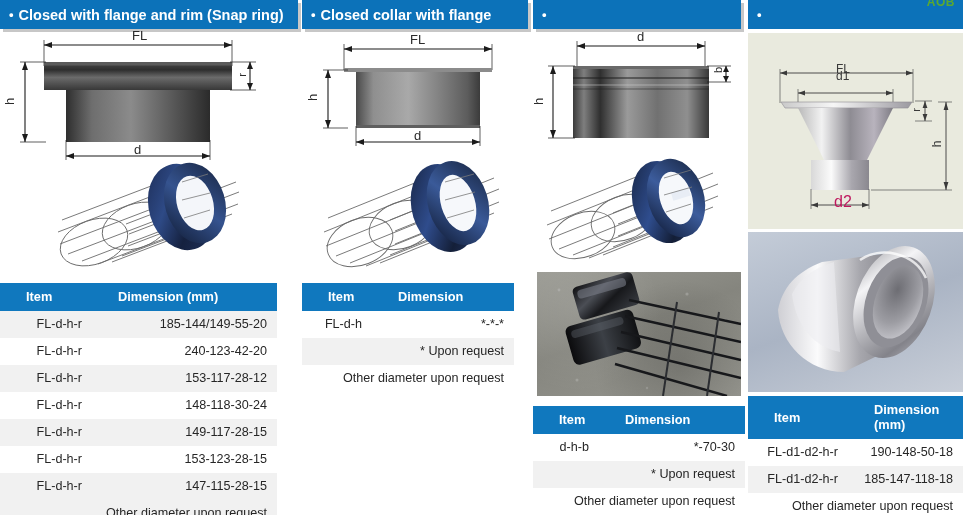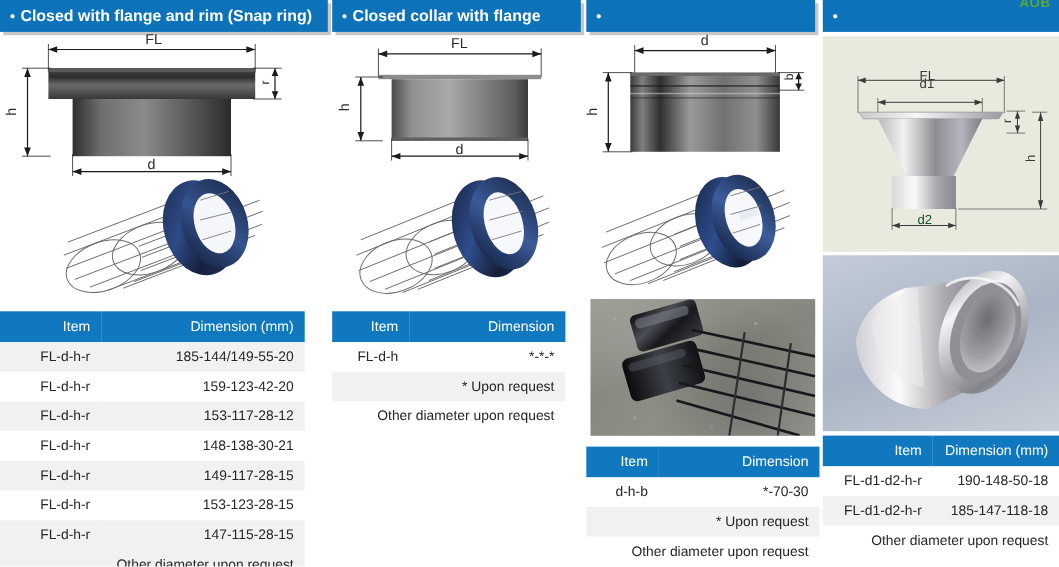--- a/index.html
+++ b/index.html
@@ -32,22 +32,22 @@
   .hdr .txt{ white-space:nowrap; }
   #col1 .hdr{ height:29px; width:298px; font-size:14.5px; }
   #col2 .hdr{ height:29px; width:226px; font-size:14.5px; }
   #col3 .hdr{ height:29px; width:208px; font-size:14.5px; }
   #col4 .hdr{ height:29px; width:215px; font-size:15px; }
   #col4 .hdr{ box-shadow:none; }
 
   
   .tbl{ width:100%; border-collapse:collapse; font-size:12.6px; }
   .tbl th{
-    background:#1078be; color:#fff; font-weight:normal;
-    text-align:right; padding:6px 10px 7px 2px; font-size:12.8px;
+    background:#1078be; color:#fff; font-weight:bold;
+    text-align:left; padding:6px 10px 7px 26px; font-size:12.8px;
   }
   .tbl td{ padding:6px 10px 7px 10px; color:#262626; white-space:nowrap;text-align:right; }
   .tbl tr.alt td{ background:#f1f1f1; }
   .tbl tr.plain td{ background:#ffffff; }
   .tbl .foot td{ background:#f1f1f1; }
 
   
   .draw{ position:relative; }
   .dimtxt{ position:absolute; font-size:13px; color:#2b2b2b; font-family:"Liberation Sans",sans-serif; }
   .dimtxt.rot{ transform:rotate(-90deg); transform-origin:center center; }
@@ -191,29 +191,29 @@
           <th>Dimension (mm)</th>
         </tr>
       </thead>
       <tbody>
         <tr class="alt">
             <td>FL-d-h-r</td>
             <td>185-144/149-55-20</td>
           </tr>
         <tr class="plain">
             <td>FL-d-h-r</td>
-            <td>159-123-42-20</td>
+            <td>240-123-42-20</td>
           </tr>
         <tr class="alt">
             <td>FL-d-h-r</td>
             <td>153-117-28-12</td>
           </tr>
         <tr class="plain">
             <td>FL-d-h-r</td>
-            <td>148-138-30-21</td>
+            <td>148-118-30-24</td>
           </tr>
         <tr class="alt">
             <td>FL-d-h-r</td>
             <td>149-117-28-15</td>
           </tr>
         <tr class="plain">
             <td>FL-d-h-r</td>
             <td>153-123-28-15</td>
           </tr>
         <tr class="alt">
@@ -567,21 +567,21 @@
       <line x1="63" y1="172" x2="121" y2="172" stroke="#3a3a3a" stroke-width="0.9"></line>
       <path d="M63 172 l7 -2.6 v5.2 z" fill="#3a3a3a"></path>
       <path d="M121 172 l-7 -2.6 v5.2 z" fill="#3a3a3a"></path>
       <line x1="63" y1="156" x2="63" y2="176" stroke="#3a3a3a" stroke-width=".6"></line>
       <line x1="121" y1="156" x2="121" y2="176" stroke="#3a3a3a" stroke-width=".6"></line>
     </svg>
     <span class="dimtxt" style="left:88px;top:29px;font-size:12px;color:#3a3a3a;">FL</span>
     <span class="dimtxt" style="left:88px;top:36px;font-size:12px;color:#3a3a3a;">d1</span>
     <span class="dimtxt rot" style="left:166px;top:71px;font-size:11px;color:#3a3a3a;">r</span>
     <span class="dimtxt rot" style="left:186px;top:104px;font-size:12px;color:#3a3a3a;">h</span>
-    <span class="dimtxt" style="left:86px;top:160px;font-size:12px;color:#14532d;">d2</span>
+    <span class="dimtxt" style="left:86px;top:160px;font-size:16px;color:#be185d;">d2</span>
   </div>
 
   <div class="render-box">
     <svg width="215" height="160" viewBox="0 0 215 160">
       <defs>
         <linearGradient id="r4a" x1="0" y1="0" x2="1" y2="1">
           <stop offset="0" stop-color="#9a9a9f"></stop>
             <stop offset="0.28" stop-color="#f4f4f6"></stop>
           <stop offset="0.55" stop-color="#b6b6bb"></stop>
             <stop offset="0.8" stop-color="#83838a"></stop>

